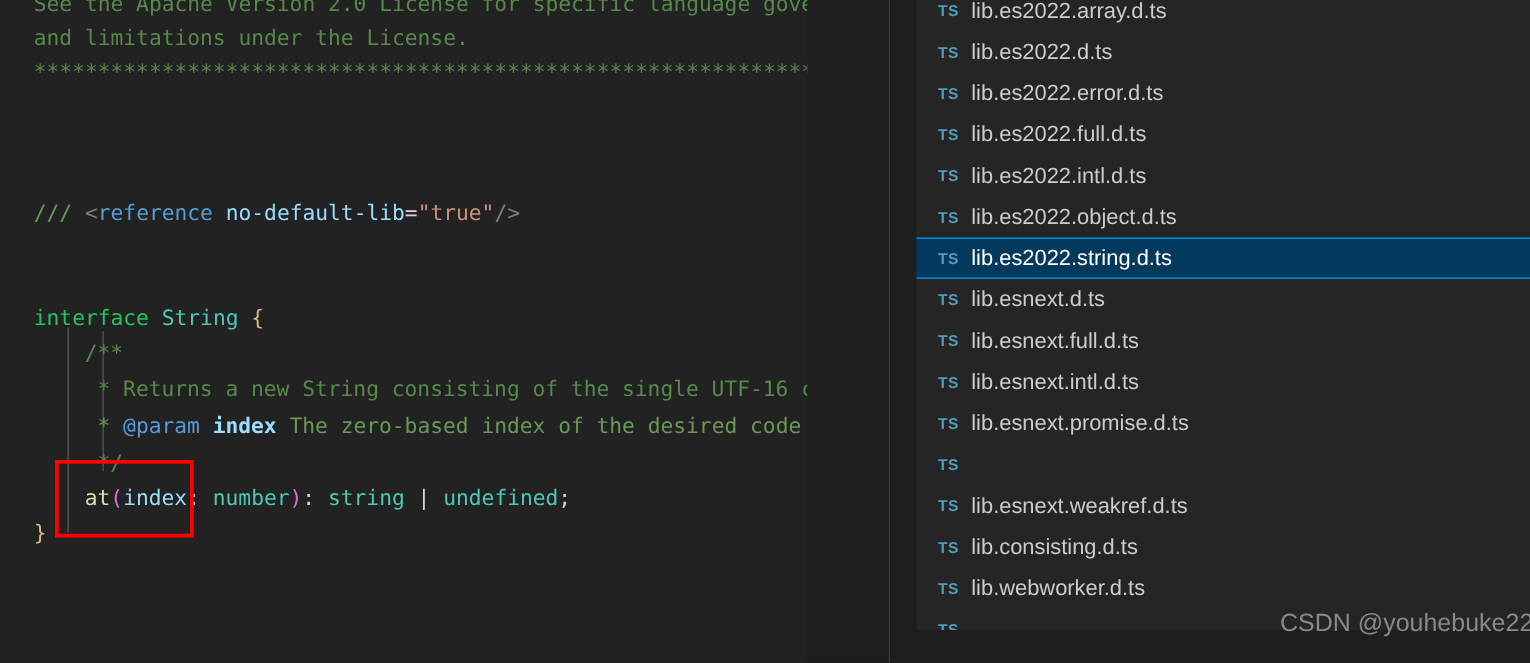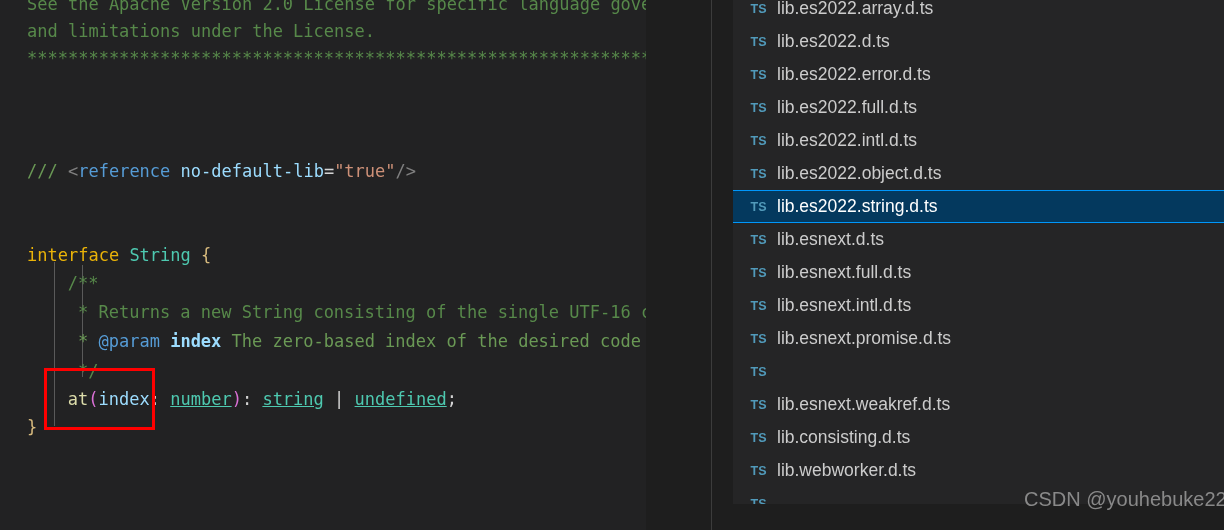--- a/index.html
+++ b/index.html
@@ -44,22 +44,22 @@
     white-space: pre;
   }
   .code-line {
     position: absolute;
     left: 27px;
     height: 33.5px;
     white-space: pre;
   }
   .tok-comment { color: #6a9955; }
   .tok-comment-green { color: #57894a; }
-  .tok-keyword { color: #eab308; }
-  .tok-type { color: #4ec9b0; text-decoration: underline; }
+  .tok-keyword { color: #22c55e; }
+  .tok-type { color: #4ec9b0; }
   .tok-iface { color: #4ec9b0; }
   .tok-brace-y { color: #d7ba7d; }
   .tok-fn { color: #dcdcaa; }
   .tok-paren-pink { color: #da70d6; }
   .tok-param { color: #9cdcfe; }
   .tok-punct { color: #d4d4d4; }
   .tok-tag { color: #569cd6; }
   .tok-attr { color: #9cdcfe; }
   .tok-str { color: #ce9178; }
   .tok-jsdoc-tag { color: #569cd6; }

